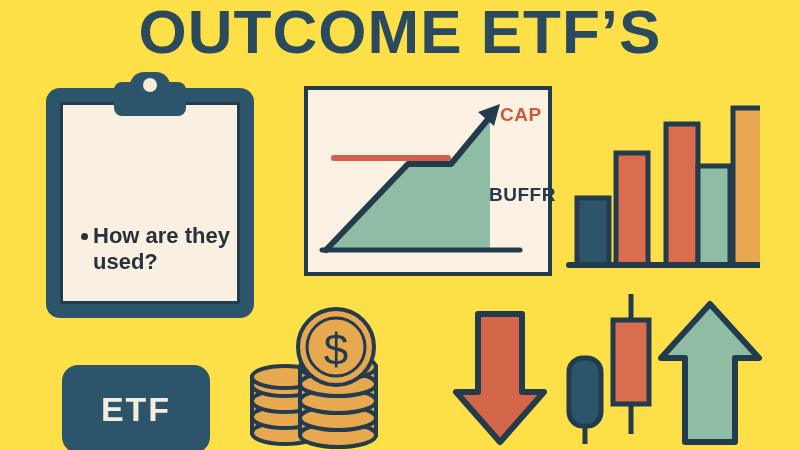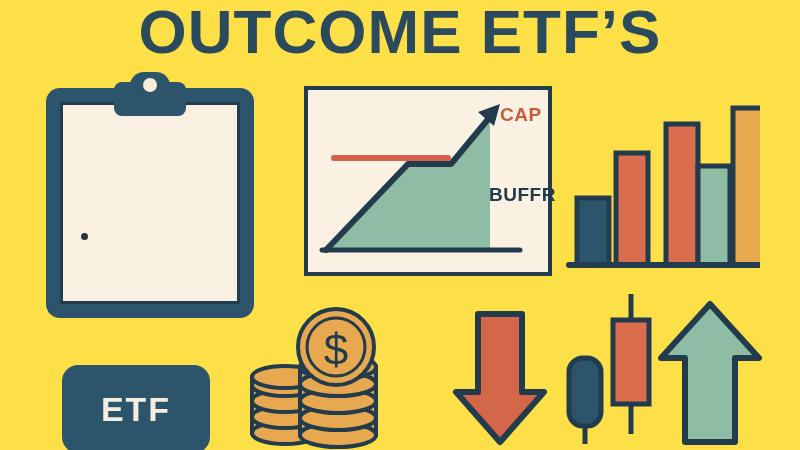--- a/index.html
+++ b/index.html
@@ -175,20 +175,21 @@
 </head>
 <body>
 
 <div id="stage">
 
   <div id="page-title">OUTCOME ETF’S</div>
 
   <div id="clipboard">
     <div id="clipboard-paper">
       <div id="clip-bullet"></div>
+      <div class="clip-text" id="clip-line-2">How are they used?</div>
     </div>
   </div>
   <div id="clipboard-clip-top"></div>
   <div id="clipboard-clip"></div>
   <div id="clipboard-clip-hole"></div>
 
   <div id="etf-badge">
     <span id="etf-badge-label">ETF</span>
   </div>
 

